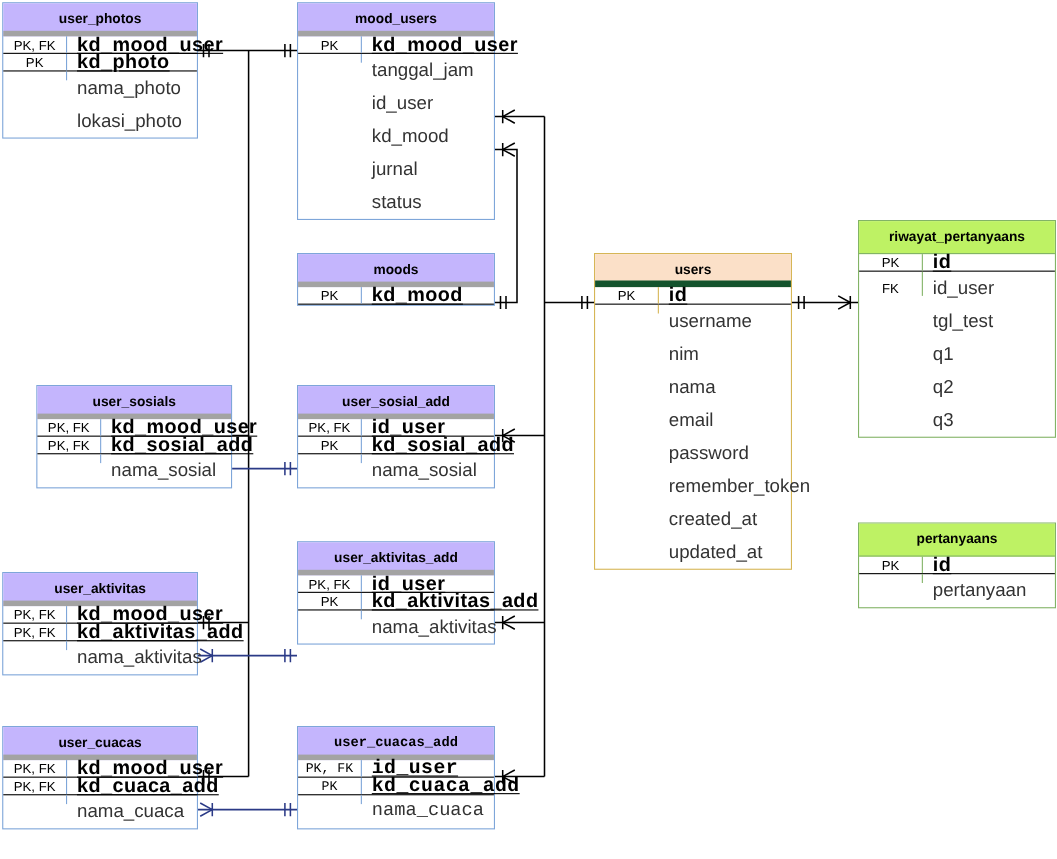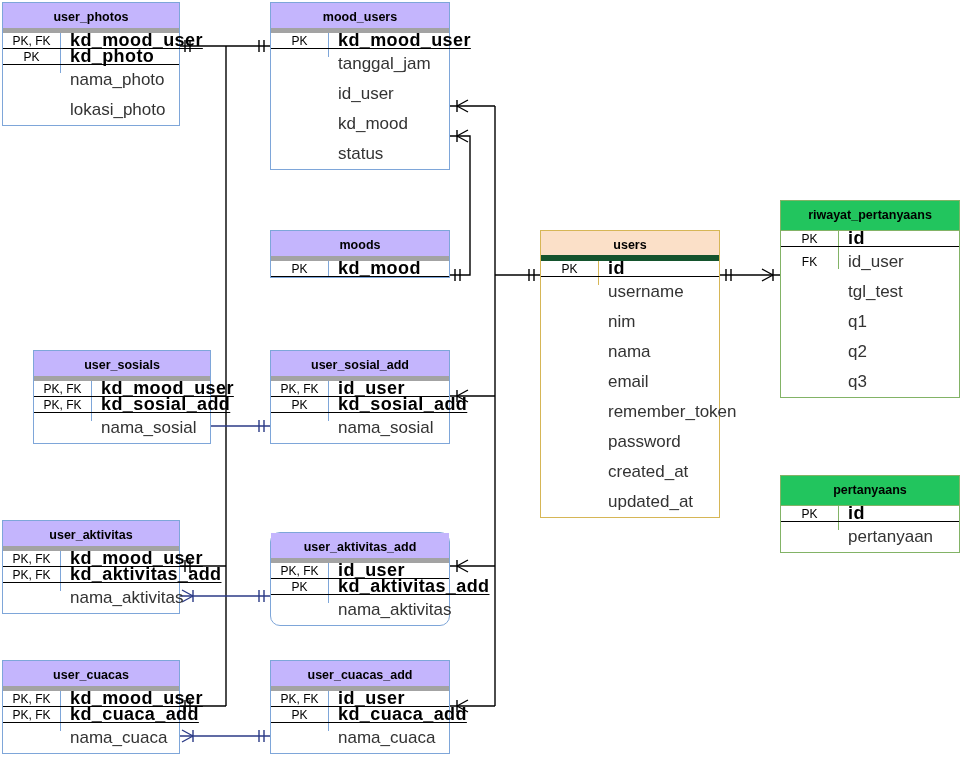--- a/index.html
+++ b/index.html
@@ -34,21 +34,21 @@
   .t-blue .attrbody{border-bottom:0;}
 
   
   .t-orange{border:1px solid #d6b656;}
   .t-orange .hdr{background:#fbe0c8;border-bottom:6px solid #14532d;}
   .t-orange .row{border-bottom:1px solid #000;}
   .t-orange .kcell{border-right:1px solid #d6b656;}
 
   
   .t-green{border:1px solid #82b366;}
-  .t-green .hdr{background:#22c55e;border-bottom:1px solid #82b366;}
+  .t-green .hdr{background:#bef264;border-bottom:1px solid #82b366;}
   .t-green .row{border-bottom:1px solid #000;}
   .t-green .kcell{border-right:1px solid #82b366;}
 
   #links{position:absolute;left:0;top:0;width:961px;height:781px;
          pointer-events:none;}
 </style>
 </head>
 <body>
 
 <div id="canvas">
@@ -155,20 +155,21 @@
         <div class="row">
           <div class="kcell">PK</div>
           <div class="ncell key">kd_mood_user</div>
         </div>
         <div class="attrbody">
           <div class="kcell" style="align-items: flex-start; padding-top: 8px;"></div>
           <div class="attrlist">
             <div class="a">tanggal_jam</div>
             <div class="a">id_user</div>
             <div class="a">kd_mood</div>
+            <div class="a">jurnal</div>
             <div class="a">status</div>
           </div>
         </div>
       </div>
       <div class="tbl t-blue" style="left: 270px; top: 230px; width: 180px;">
         <div class="hdr">moods</div>
         <div class="row">
           <div class="kcell">PK</div>
           <div class="ncell key">kd_mood</div>
         </div>
@@ -179,22 +180,22 @@
           <div class="kcell">PK</div>
           <div class="ncell key">id</div>
         </div>
         <div class="attrbody">
           <div class="kcell" style="align-items: flex-start; padding-top: 8px;"></div>
           <div class="attrlist">
             <div class="a">username</div>
             <div class="a">nim</div>
             <div class="a">nama</div>
             <div class="a">email</div>
+            <div class="a">password</div>
             <div class="a">remember_token</div>
-            <div class="a">password</div>
             <div class="a">created_at</div>
             <div class="a">updated_at</div>
           </div>
         </div>
       </div>
       <div class="tbl t-green" style="left: 780px; top: 200px; width: 180px;">
         <div class="hdr">riwayat_pertanyaans</div>
         <div class="row">
           <div class="kcell">PK</div>
           <div class="ncell key">id</div>
@@ -267,21 +268,21 @@
           <div class="kcell">PK, FK</div>
           <div class="ncell key">kd_aktivitas_add</div>
         </div>
         <div class="attrbody">
           <div class="kcell" style="align-items: flex-start; padding-top: 8px;"></div>
           <div class="attrlist">
             <div class="a">nama_aktivitas</div>
           </div>
         </div>
       </div>
-      <div class="tbl t-blue" style="left: 270px; top: 532px; width: 180px; border-radius: 10px;">
+      <div class="tbl t-blue" style="left: 270px; top: 492px; width: 180px;">
         <div class="hdr">user_aktivitas_add</div>
         <div class="row">
           <div class="kcell">PK, FK</div>
           <div class="ncell key">id_user</div>
         </div>
         <div class="row">
           <div class="kcell">PK</div>
           <div class="ncell key">kd_aktivitas_add</div>
         </div>
         <div class="attrbody">
@@ -301,21 +302,21 @@
           <div class="kcell">PK, FK</div>
           <div class="ncell key">kd_cuaca_add</div>
         </div>
         <div class="attrbody">
           <div class="kcell" style="align-items: flex-start; padding-top: 8px;"></div>
           <div class="attrlist">
             <div class="a">nama_cuaca</div>
           </div>
         </div>
       </div>
-      <div class="tbl t-blue" style="left: 270px; top: 660px; width: 180px;">
+      <div class="tbl t-blue" style="left: 270px; top: 660px; width: 180px; font-family: Liberation Mono, monospace;">
         <div class="hdr">user_cuacas_add</div>
         <div class="row">
           <div class="kcell">PK, FK</div>
           <div class="ncell key">id_user</div>
         </div>
         <div class="row">
           <div class="kcell">PK</div>
           <div class="ncell key">kd_cuaca_add</div>
         </div>
         <div class="attrbody">

